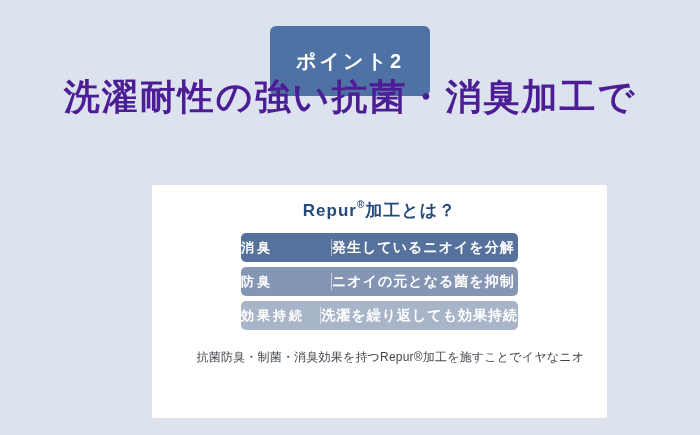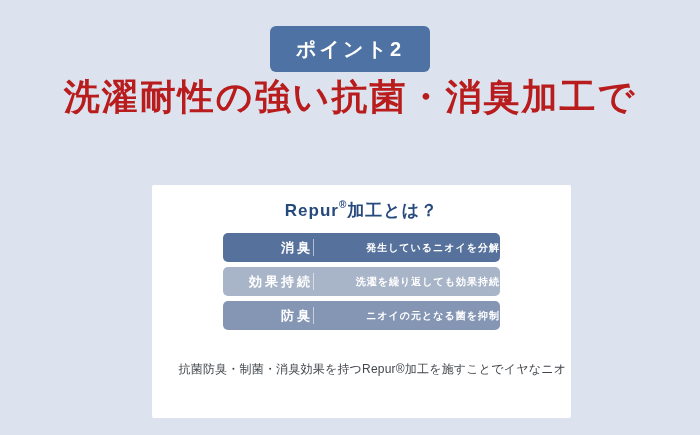--- a/index.html
+++ b/index.html
@@ -14,43 +14,43 @@
     background: #dce3ee;
     overflow: hidden;
   }
   .badge {
     position: absolute;
     top: 26px; left: 50%;
     transform: translateX(-50%);
     background: #4d72a3;
     color: #ffffff;
     height: 38px; line-height: 38px;
-    padding: 4px 26px;
+    padding: 16px 26px;
     border-radius: 6px;
     font-size: 20px; font-weight: bold;
     letter-spacing: 3px;
     white-space: nowrap;
   }
   .heading {
     position: absolute;
     top: 72px; left: 0;
     width: 100%;
     margin: 0;
     text-align: center;
-    color: #b91c1c;
+    color: #4c1d95;
     font-size: 36px;
     font-weight: bold;
     line-height: 49px;
     letter-spacing: 2px;
   }
   .hline { display: block; white-space: nowrap; }
   .card {
     position: absolute;
     top: 185px; left: 152px;
-    width: 419px; height: 233px;
+    width: 455px; height: 233px;
     background: #ffffff;
     border-radius: 2px;
     box-sizing: border-box;
     padding-top: 14px;
   }
   .card-title {
     text-align: center;
     color: #274a7d;
     font-size: 17px;
     font-weight: bold;
@@ -72,40 +72,40 @@
     margin-bottom: 5px;
     color: #ffffff;
     font-weight: bold;
     overflow: hidden;
   }
   .row1 { background: #56719b; }
   .row2 { background: #8496b4; }
   .row3 { background: #a8b4c8; }
   .row-label {
     width: 90px;
-    text-align: right;
+    text-align: left;
     font-size: 13px;
     letter-spacing: 3px;
     white-space: nowrap;
   }
   .row-divider {
     width: 1px; height: 17px;
     background: rgba(255,255,255,0.55);
     flex: 0 0 1px;
   }
   .row-value {
     flex: 1;
-    text-align: right;
-    font-size: 10px;
+    text-align: left;
+    font-size: 14px;
     letter-spacing: 1px;
     white-space: nowrap;
   }
   .desc {
     width: 366px;
-    margin: 26px auto 0;
+    margin: 14px auto 0;
     color: #42464b;
     font-size: 12px;
     line-height: 26px;
     letter-spacing: 0.2px;
   }
   .desc-line { display: block; white-space: nowrap; }
 </style>
 </head>
 <body>
 
@@ -122,29 +122,29 @@
   <div class="card">
 
     <div class="card-title"><span>Repur</span><span class="reg">®</span><span>加工とは？</span></div>
 
     <div class="rows">
       <div class="row row1">
         <span class="row-label">消臭</span>
         <span class="row-divider"></span>
         <span class="row-value">発生しているニオイを分解</span>
       </div>
+      <div class="row row2">
+        <span class="row-label">防臭</span>
+        <span class="row-divider"></span>
+        <span class="row-value">ニオイの元となる菌を抑制</span>
+      </div>
       <div class="row row3">
         <span class="row-label">効果持続</span>
         <span class="row-divider"></span>
         <span class="row-value">洗濯を繰り返しても効果持続</span>
-      </div>
-      <div class="row row2">
-        <span class="row-label">防臭</span>
-        <span class="row-divider"></span>
-        <span class="row-value">ニオイの元となる菌を抑制</span>
       </div>
     </div>
 
     <p class="desc">
       <span class="desc-line">抗菌防臭・制菌・消臭効果を持つRepur®加工を施すことでイヤなニオ</span>
     </p>
 
   </div>
 
 </div>

